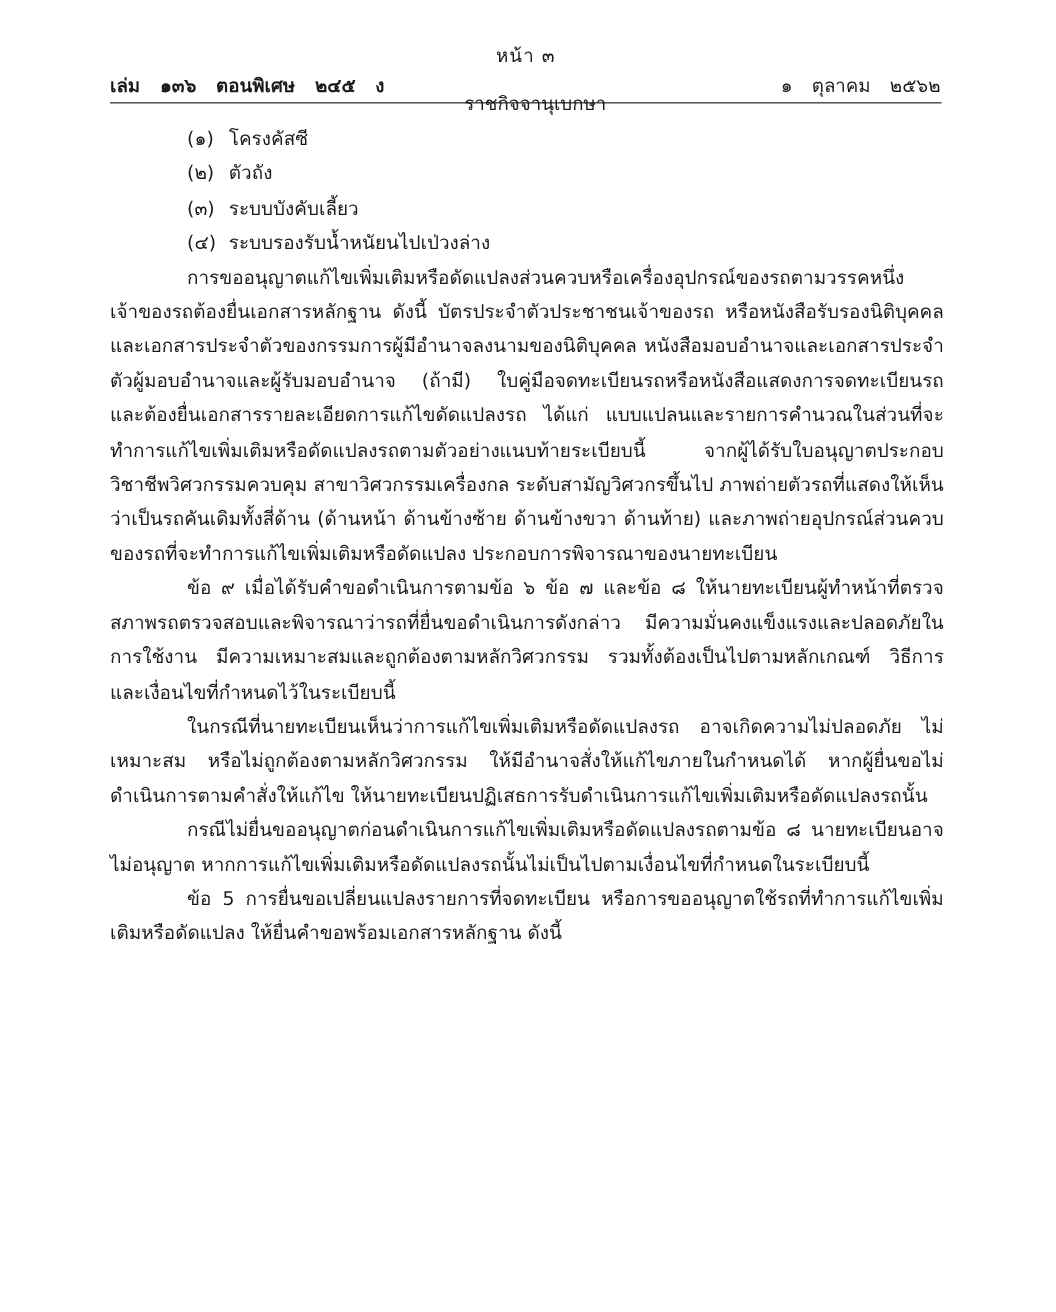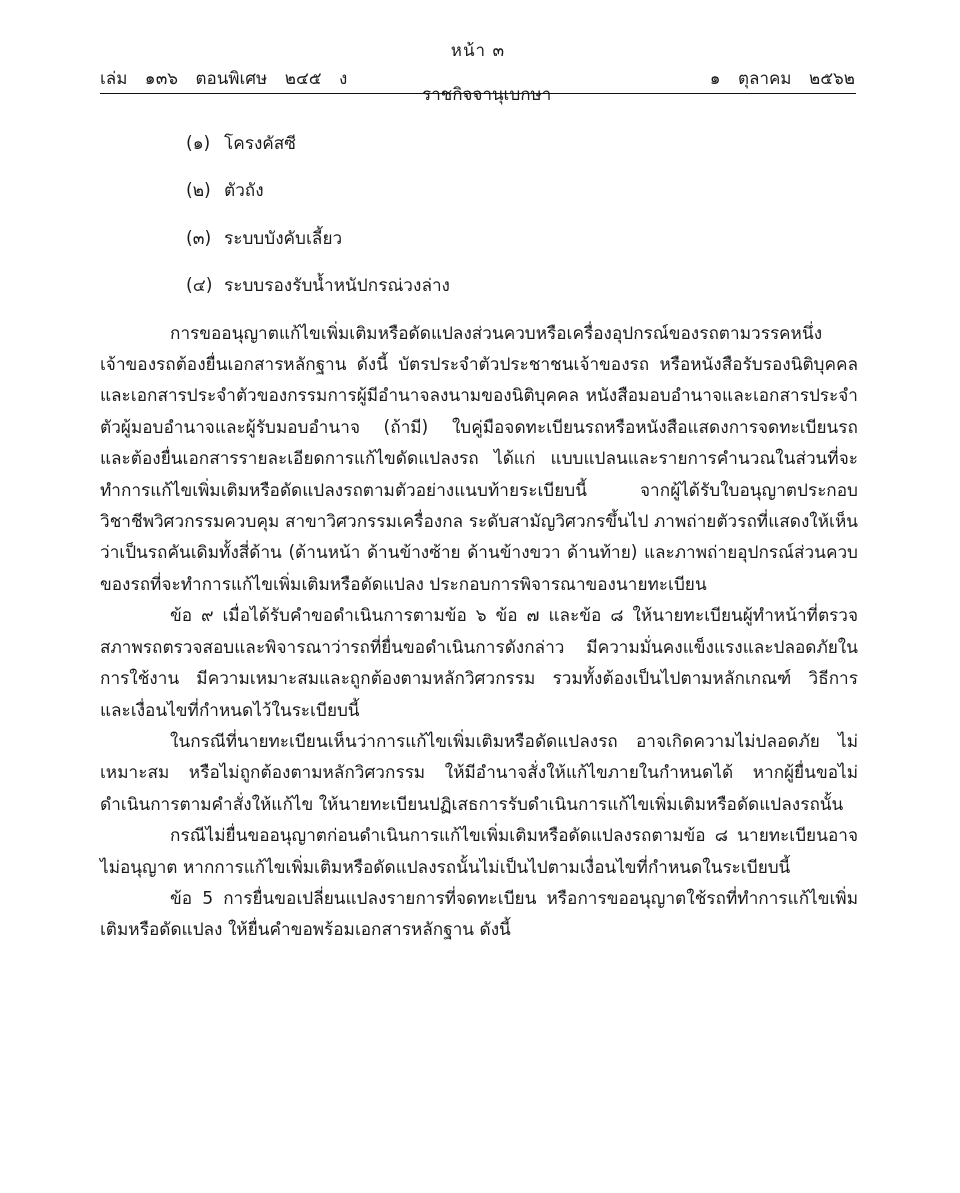--- a/index.html
+++ b/index.html
@@ -8,53 +8,53 @@
     font-family: "DejaVu Sans", sans-serif; color: #1a1a1a;
   }
   .page-num {
     position: absolute; top: 36px; left: 0; width: 956px; text-align: center;
     font-size: 17px; letter-spacing: 1px;
   }
   .header {
     position: absolute; top: 60px; left: 100px; width: 755px; height: 30px;
     font-size: 17px;
   }
-  .header .left { position: absolute; left: 0; top: 4px; word-spacing: 12px; }
+  .header .left { position: absolute; left: 0; top: 4px; word-spacing: 12px; font-weight: bold; }
   .header .center { position: absolute; left: 322px; top: 20px; }
   .header .right { position: absolute; right: 0; top: 4px; word-spacing: 12px; }
   .rule {
     position: absolute; top: 93px; left: 100px; width: 756px; height: 0;
     border-top: 1.5px solid #111;
   }
   .body {
     position: absolute; top: 112px; left: 100px; width: 758px;
     font-size: 17.2px; line-height: 31.4px;
   }
   .p { text-align: justify; text-align-last: left; margin: 0; }
   .p.indent { text-indent: 70px; }
-  .li { margin: 16px; padding-left: 70px; }
+  .li { margin: 0; padding-left: 70px; }
   .li .num { display: inline-block; width: 38px; }
 </style>
 </head>
 <body>
 
 <div class="page-num">หน้า   ๓</div>
 
 <div class="header">
   <span class="left">เล่ม ๑๓๖ ตอนพิเศษ ๒๔๕ ง</span>
   <span class="center">ราชกิจจานุเบกษา</span>
   <span class="right">๑ ตุลาคม ๒๕๖๒</span>
 </div>
 <div class="rule"></div>
 
 <div class="body">
 
   <div class="li"><span class="num">(๑)</span><span>โครงคัสซี</span></div>
   <div class="li"><span class="num">(๒)</span><span>ตัวถัง</span></div>
   <div class="li"><span class="num">(๓)</span><span>ระบบบังคับเลี้ยว</span></div>
-  <div class="li"><span class="num">(๔)</span><span>ระบบรองรับน้ำหนัปกรณ่วงล่าง</span></div>
+  <div class="li"><span class="num">(๔)</span><span>ระบบรองรับน้ำหนัยนไปเป่วงล่าง</span></div>
 
   <p class="p indent">การขออนุญาตแก้ไขเพิ่มเติมหรือดัดแปลงส่วนควบหรือเครื่องอุปกรณ์ของรถตามวรรคหนึ่ง เจ้าของรถต้องยื่นเอกสารหลักฐาน ดังนี้ บัตรประจำตัวประชาชนเจ้าของรถ หรือหนังสือรับรองนิติบุคคลและเอกสารประจำตัวของกรรมการผู้มีอำนาจลงนามของนิติบุคคล หนังสือมอบอำนาจและเอกสารประจำตัวผู้มอบอำนาจและผู้รับมอบอำนาจ (ถ้ามี) ใบคู่มือจดทะเบียนรถหรือหนังสือแสดงการจดทะเบียนรถ และต้องยื่นเอกสารรายละเอียดการแก้ไขดัดแปลงรถ ได้แก่ แบบแปลนและรายการคำนวณในส่วนที่จะทำการแก้ไขเพิ่มเติมหรือดัดแปลงรถตามตัวอย่างแนบท้ายระเบียบนี้ จากผู้ได้รับใบอนุญาตประกอบวิชาชีพวิศวกรรมควบคุม สาขาวิศวกรรมเครื่องกล ระดับสามัญวิศวกรขึ้นไป ภาพถ่ายตัวรถที่แสดงให้เห็นว่าเป็นรถคันเดิมทั้งสี่ด้าน (ด้านหน้า ด้านข้างซ้าย ด้านข้างขวา ด้านท้าย) และภาพถ่ายอุปกรณ์ส่วนควบของรถที่จะทำการแก้ไขเพิ่มเติมหรือดัดแปลง ประกอบการพิจารณาของนายทะเบียน</p>
   <p class="p indent">ข้อ ๙ เมื่อได้รับคำขอดำเนินการตามข้อ ๖ ข้อ ๗ และข้อ ๘ ให้นายทะเบียนผู้ทำหน้าที่ตรวจสภาพรถตรวจสอบและพิจารณาว่ารถที่ยื่นขอดำเนินการดังกล่าว มีความมั่นคงแข็งแรงและปลอดภัยในการใช้งาน มีความเหมาะสมและถูกต้องตามหลักวิศวกรรม รวมทั้งต้องเป็นไปตามหลักเกณฑ์ วิธีการ และเงื่อนไขที่กำหนดไว้ในระเบียบนี้</p>
   <p class="p indent">ในกรณีที่นายทะเบียนเห็นว่าการแก้ไขเพิ่มเติมหรือดัดแปลงรถ อาจเกิดความไม่ปลอดภัย ไม่เหมาะสม หรือไม่ถูกต้องตามหลักวิศวกรรม ให้มีอำนาจสั่งให้แก้ไขภายในกำหนดได้ หากผู้ยื่นขอไม่ดำเนินการตามคำสั่งให้แก้ไข ให้นายทะเบียนปฏิเสธการรับดำเนินการแก้ไขเพิ่มเติมหรือดัดแปลงรถนั้น</p>
   <p class="p indent">กรณีไม่ยื่นขออนุญาตก่อนดำเนินการแก้ไขเพิ่มเติมหรือดัดแปลงรถตามข้อ ๘ นายทะเบียนอาจไม่อนุญาต หากการแก้ไขเพิ่มเติมหรือดัดแปลงรถนั้นไม่เป็นไปตามเงื่อนไขที่กำหนดในระเบียบนี้</p>
   <p class="p indent">ข้อ 5 การยื่นขอเปลี่ยนแปลงรายการที่จดทะเบียน หรือการขออนุญาตใช้รถที่ทำการแก้ไขเพิ่มเติมหรือดัดแปลง ให้ยื่นคำขอพร้อมเอกสารหลักฐาน ดังนี้</p>
 </div>
 
 </body></html>

